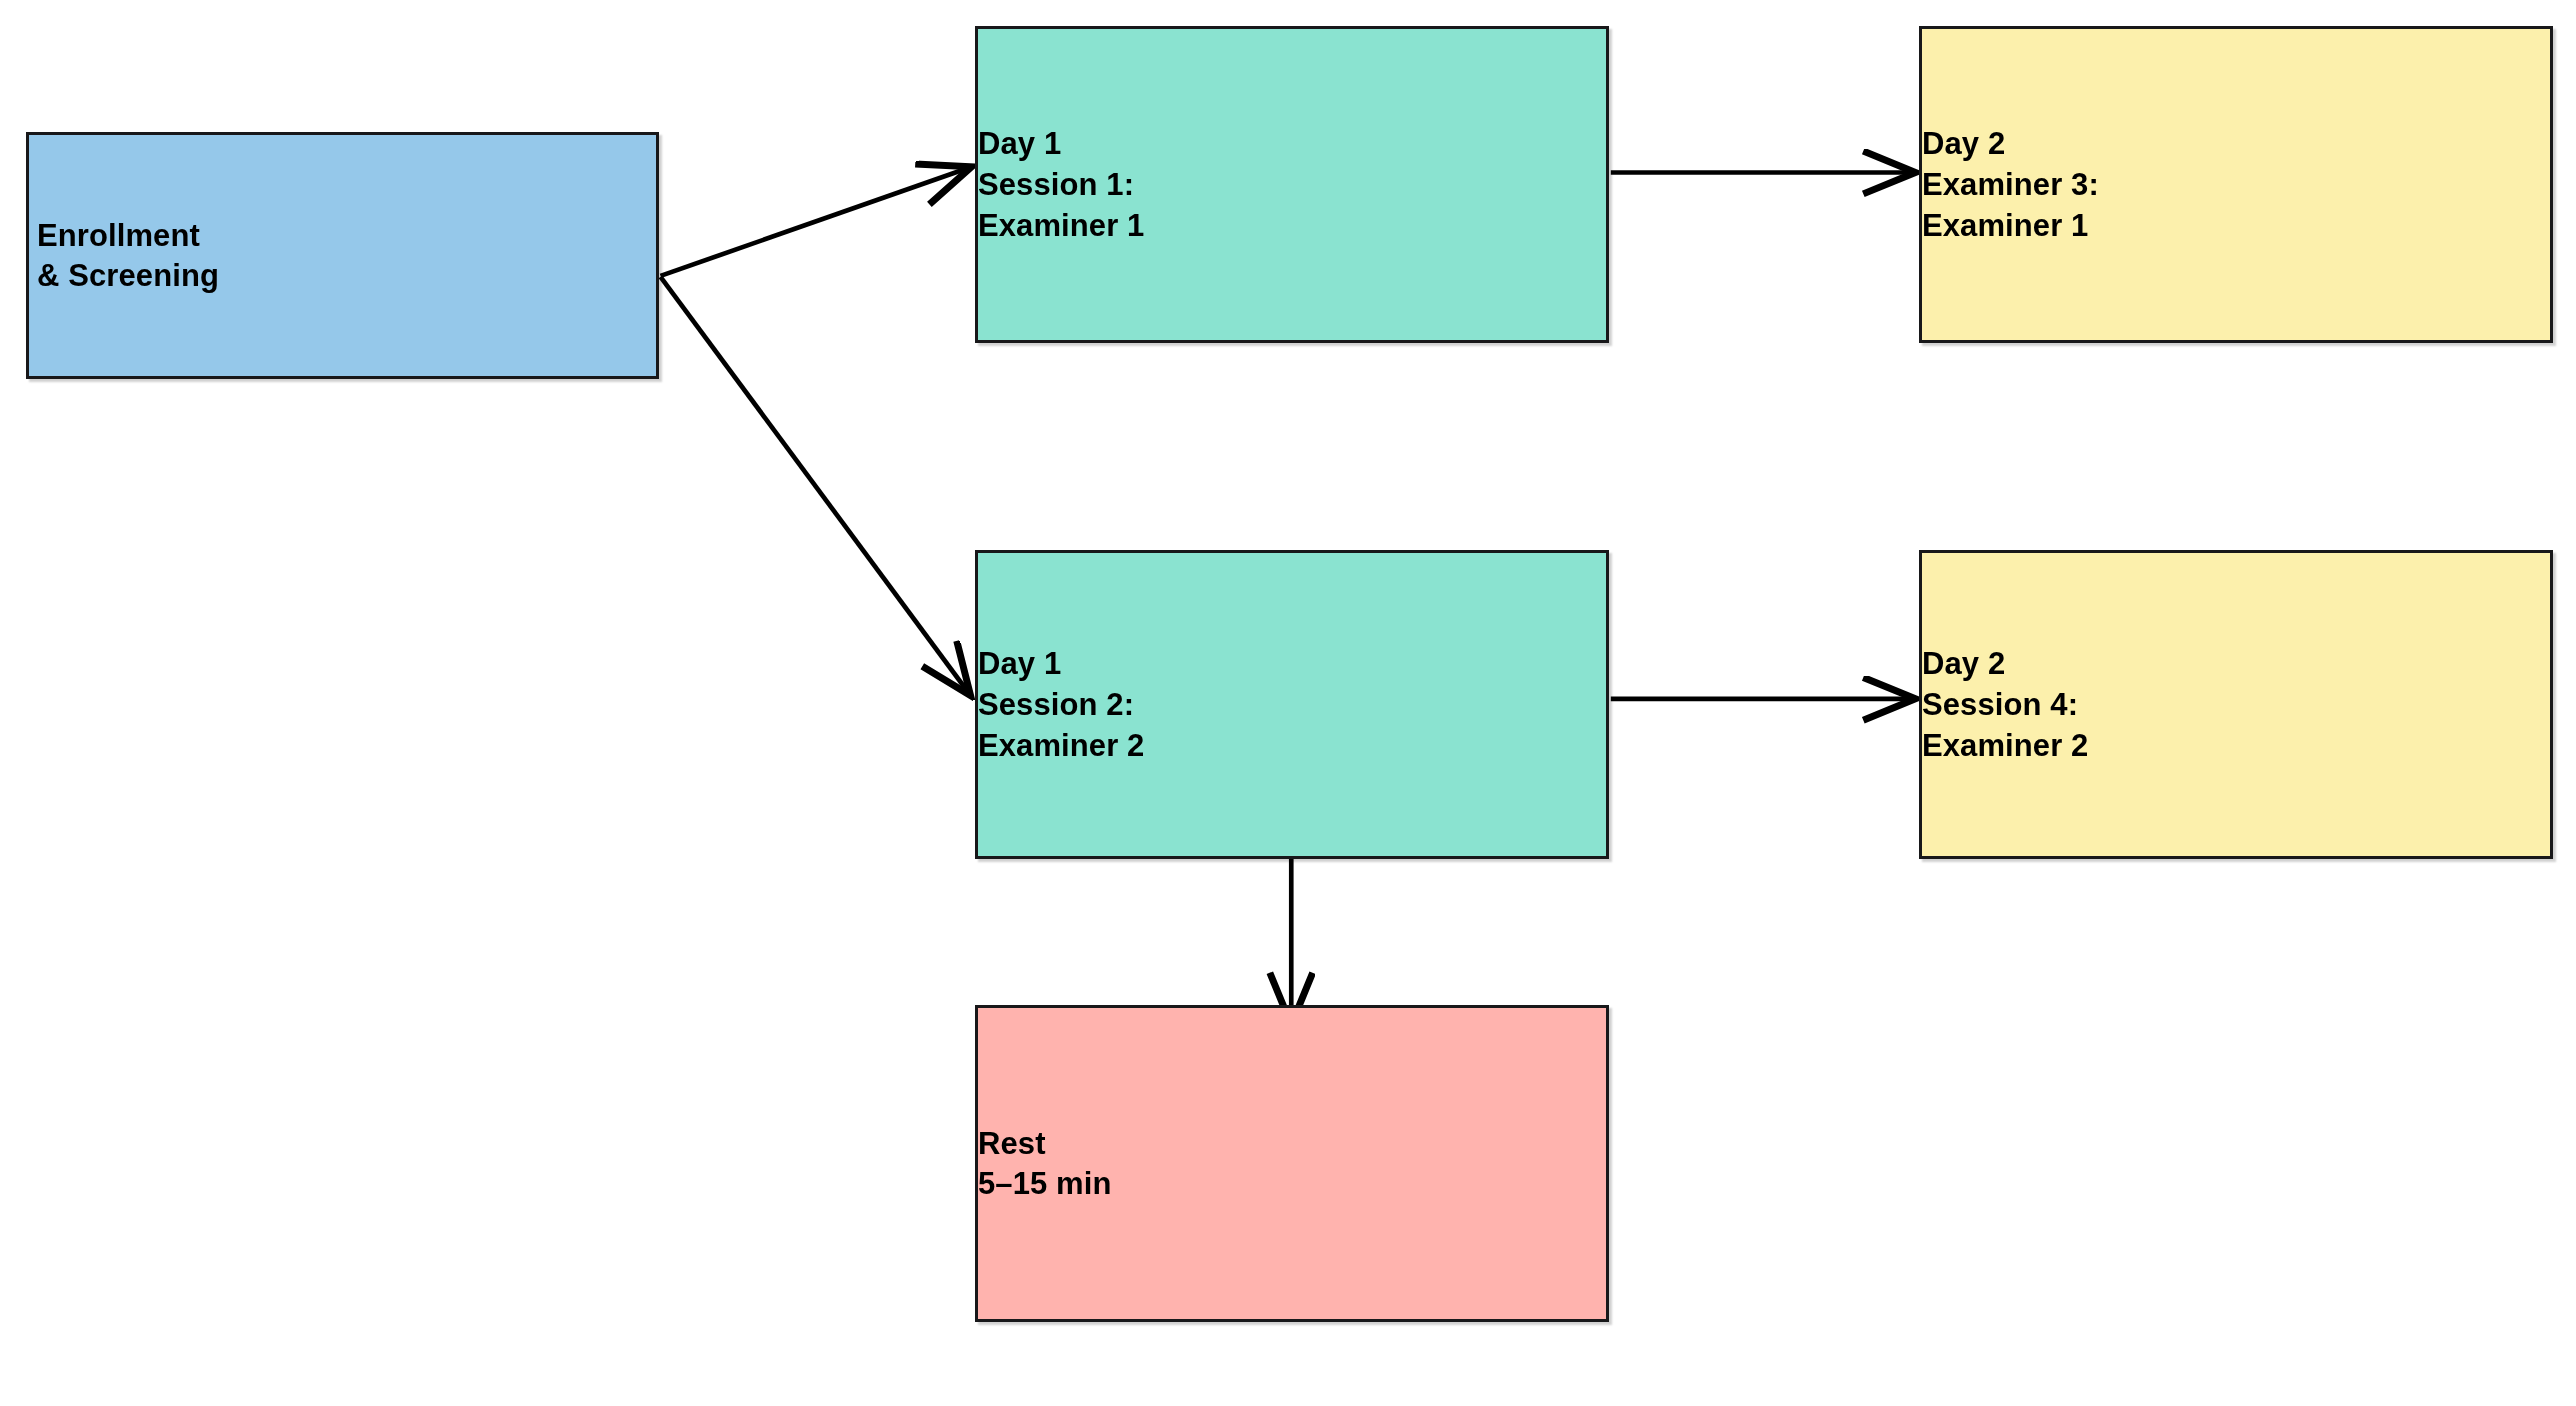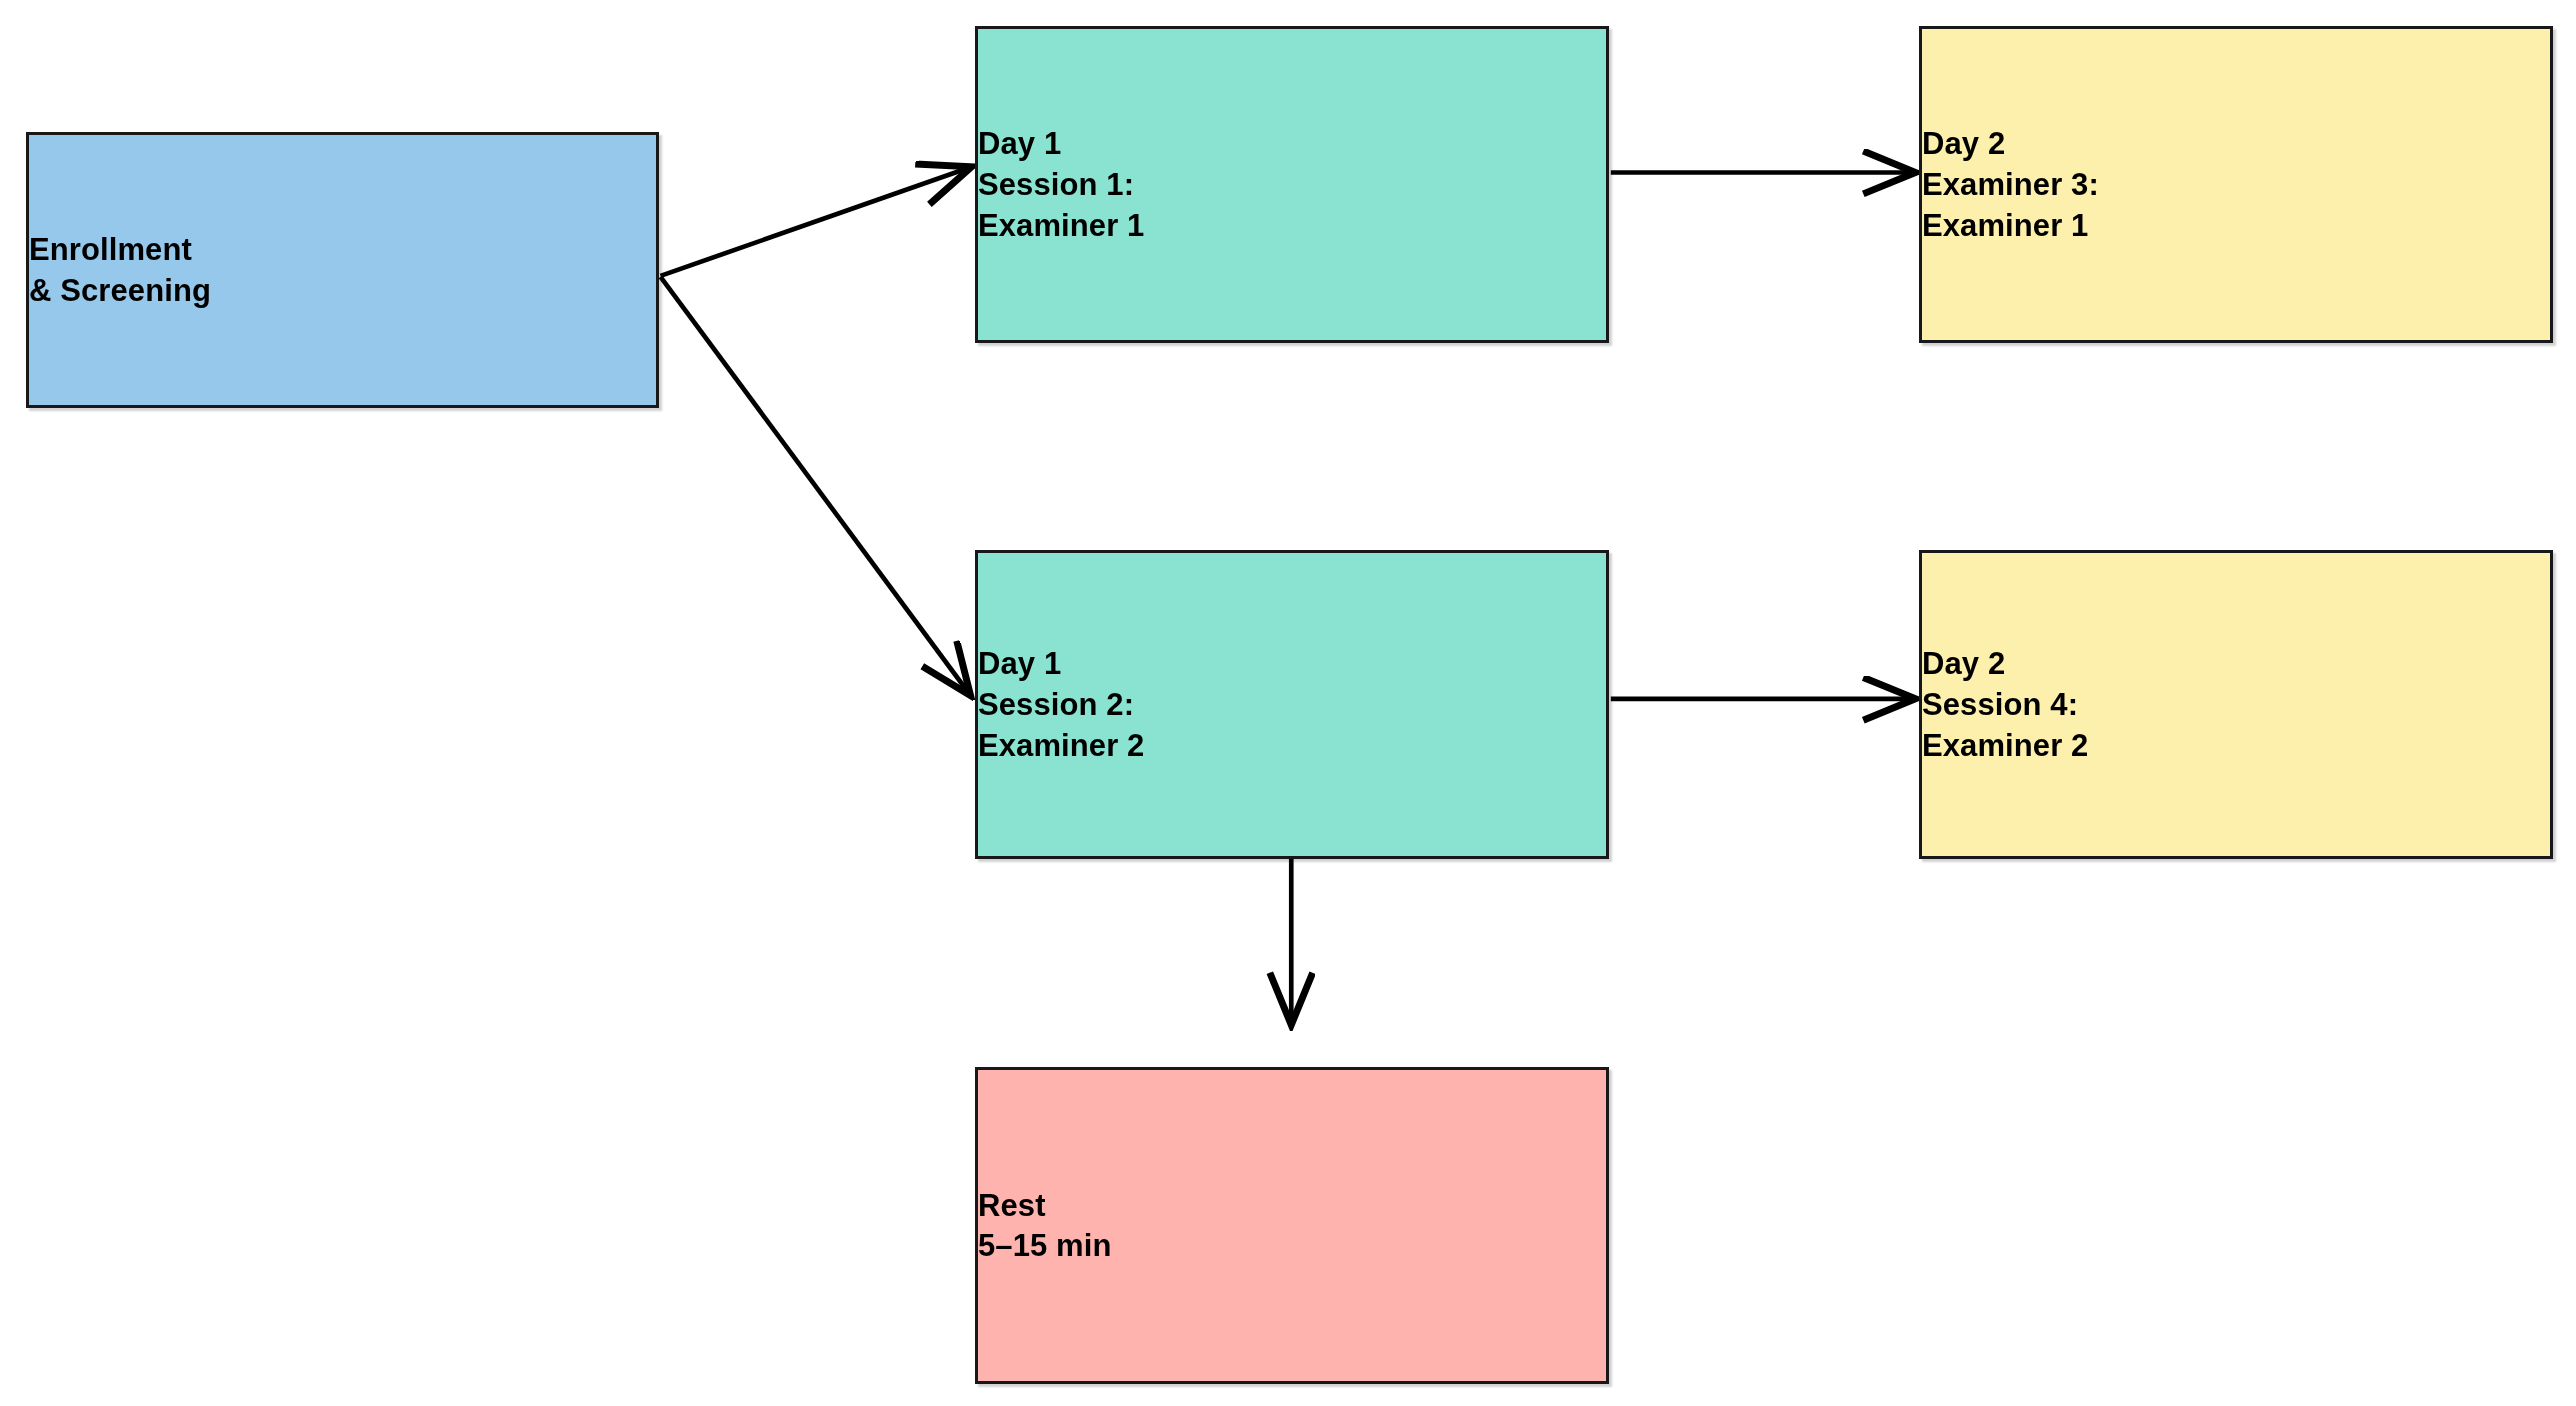--- a/index.html
+++ b/index.html
@@ -45,41 +45,42 @@
   }
   .node .line {
     display: block;
     white-space: nowrap;
     padding: 1.9px 0;
   }
   .node .line + .line {
     margin-top: 6px;
   }
   #node-enrollment {
-    left: 26px;  top: 132px;  width: 633px;  height: 276px;
+    left: 26px;  top: 132px;  width: 633px;  height: 247px;
     background: #95c8ea;
+    padding-left: 8px;
   }
   #node-session1 {
     left: 975px; top: 26px; width: 634px; height: 317px;
     background: #8ae3d0;
   }
   #node-session3 {
     left: 1919px; top: 26px; width: 634px; height: 317px;
     background: #fcf0ac;
   }
   #node-session2 {
     left: 975px; top: 550px; width: 634px; height: 309px;
     background: #8ae3d0;
   }
   #node-session4 {
     left: 1919px; top: 550px; width: 634px; height: 309px;
     background: #fcf0ac;
   }
   #node-rest {
-    left: 975px; top: 1067px; width: 634px; height: 317px;
+    left: 975px; top: 1005px; width: 634px; height: 317px;
     background: #ffb3ae;
   }
 </style>
 </head>
 <body>
 
 <div id="diagram-canvas">
 
   <svg class="edge-layer" viewBox="0 0 2765 1510" width="2576" height="1407" xmlns="http://www.w3.org/2000/svg">
     <defs>

